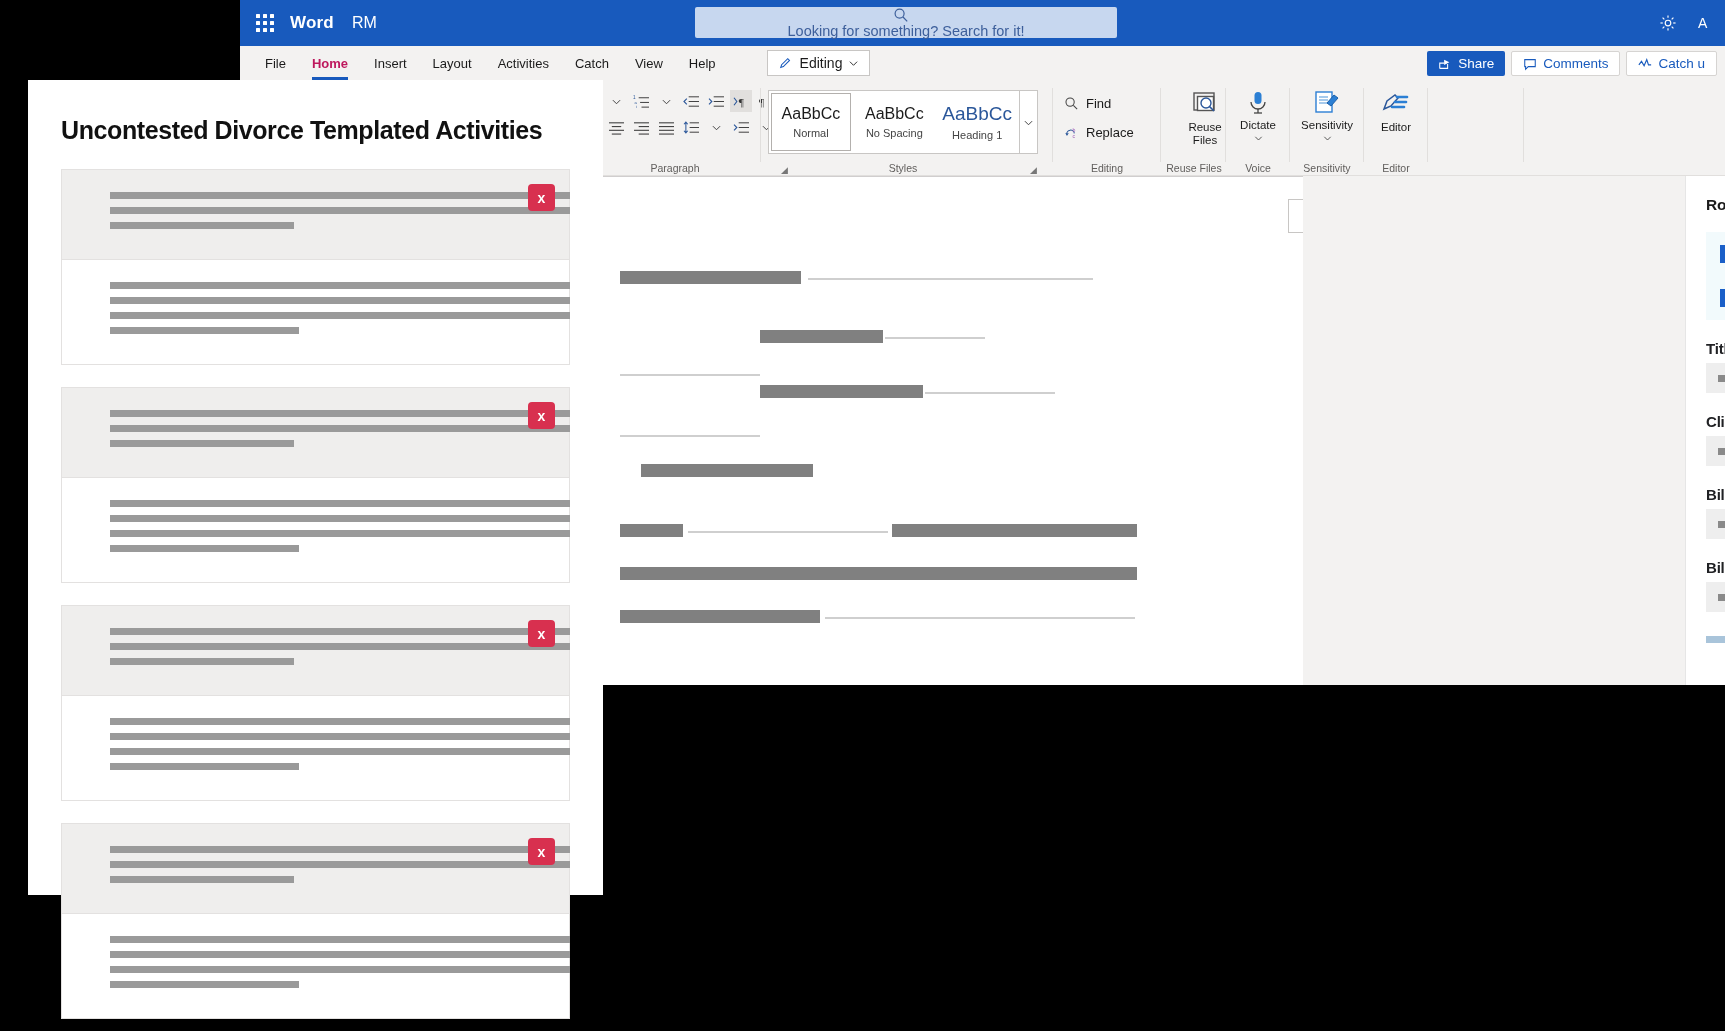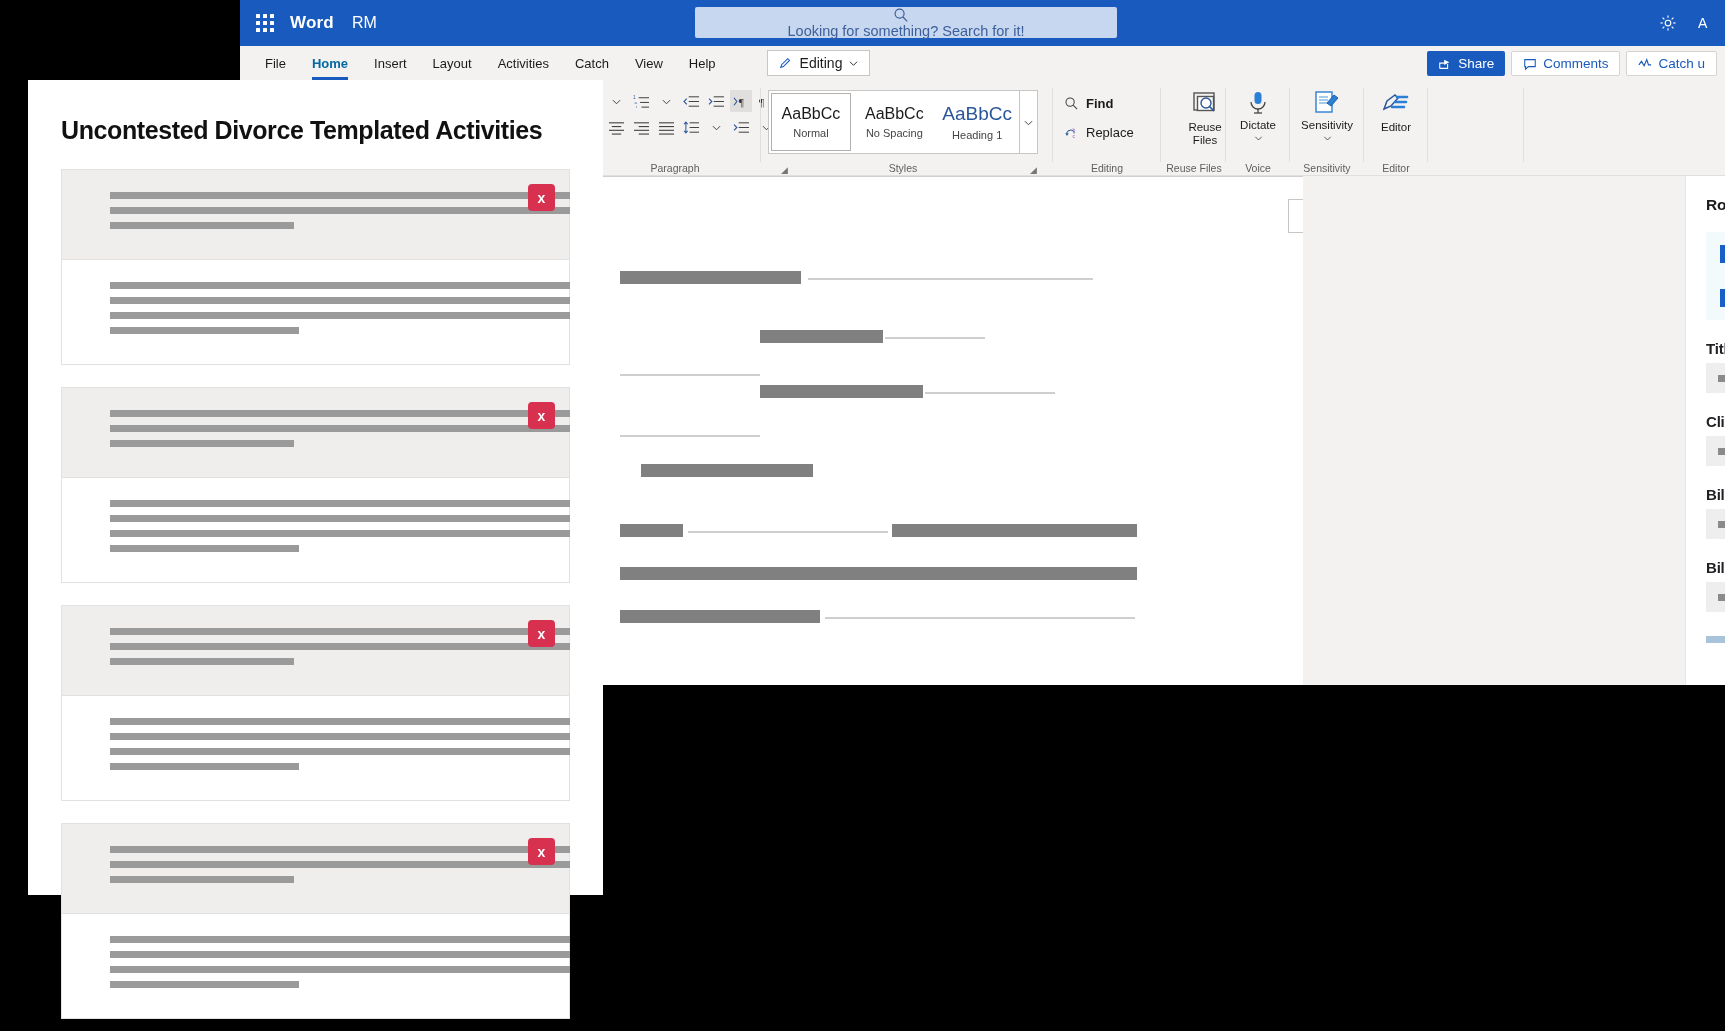--- a/index.html
+++ b/index.html
@@ -33,21 +33,21 @@
   .search-ph { color:#3d5f9b; font-size:14.5px; }
   .tb-right { position:absolute; right:0; top:0; height:46px; display:flex; align-items:center; }
   .tb-ico { width:38px; height:46px; display:flex; align-items:center; justify-content:center; }
 
   
   .tabstrip {
     position:absolute; left:0; top:46px; width:100%; height:34px;
     background:#f3f2f1; display:flex; align-items:center; padding-left: 12px;
   }
   .tab { font-size:13px; color:#1b1b1b; padding: 4px 13px; position:relative; }
-  .tab.active { color:#0369a1; font-weight:600; }
+  .tab.active { color:#be185d; font-weight:600; }
   .tab.active:after {
     content:""; position:absolute; left:13px; right:13px; bottom:-5px; height:2.5px; background:#185abd;
   }
   .editing-pill {
     margin-left: 38px; height:26px; border:1px solid #c8c6c4; background:#fff;
     display:flex; align-items:center; gap:7px; padding: 0 11px; font-size:14px; color:#1b1b1b;
   }
   .pen-ico { width:14px; height:14px; }
   .chev { width:9px; height:9px; }
   .tb-actions { position:absolute; right: 8px; top:5px; display:flex; align-items:center; gap:6px; }
@@ -400,21 +400,21 @@
               </svg>
           </div>
         </div>
         <div class="grp-label" style="width:270px;">Styles</div>
         <div style="position:absolute; left:262px; bottom:1px; font-size:9px; color:#777;">◢</div>
       </div>
 
       <div class="sep" style="left:812px;"></div>
 
       <div class="grp" style="left:818px; width:98px;">
-        <div class="ed-item" style="position:absolute; left:6px; top:16px;font-weight:bold;">
+        <div class="ed-item" style="position:absolute; left:6px; top:16px;">
           <svg width="15" height="15" viewBox="0 0 16 16">
             <circle cx="6.5" cy="6.5" r="4.4" fill="none" stroke="#444" stroke-width="1.1"></circle>
             <line x1="10" y1="10" x2="14" y2="14" stroke="#444" stroke-width="1.1"></line>
           </svg>
           <span>Find</span>
         </div>
         <div class="ed-item" style="position:absolute; left:6px; top:45px;">
           <svg width="15" height="15" viewBox="0 0 16 16">
             <path d="M3 10a4 4 0 0 1 8-1" fill="none" stroke="#2b579a" stroke-width="1.1"></path>
             <path d="M2 8.5L3.2 10.6 4.5 8.6" fill="none" stroke="#2b579a" stroke-width="1.1"></path>

